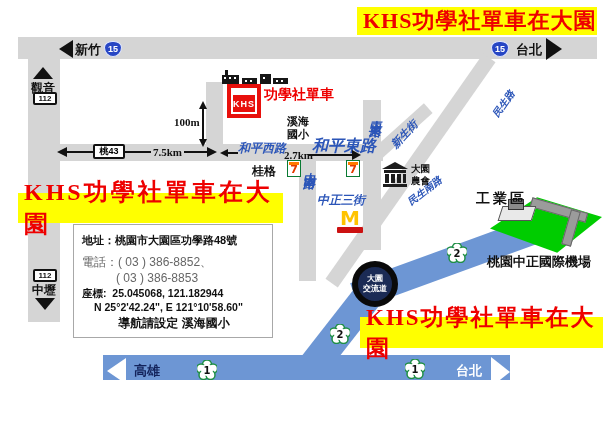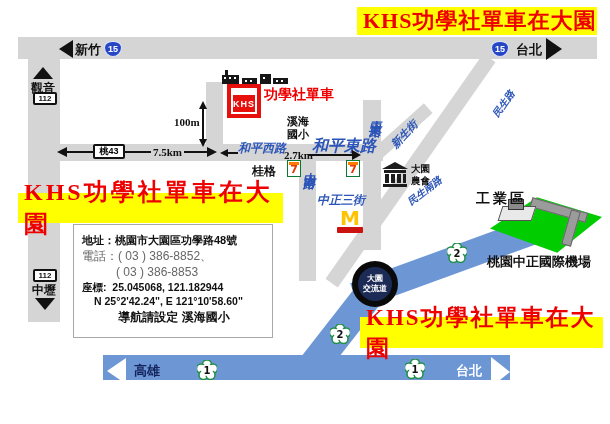--- a/index.html
+++ b/index.html
@@ -234,21 +234,21 @@
     <circle cx="10" cy="10" r="6" fill="#fff"></circle>
     <text x="10" y="14" text-anchor="middle" font-size="10" font-weight="bold" fill="#111">1</text>
   </svg>
   <div class="lbl" style="left:456px;top:362px;font-size:13px;color:#fff;">台北</div>
   <div class="tri" style="left:491px;top:357px;border-top:15px solid transparent;border-bottom:15px solid transparent;border-left:19px solid #fff;"></div>
 
   <div style="position:absolute;left:73px;top:224px;width:200px;height:114px;background:#fff;border:1px solid #a8a8a8;box-sizing:border-box;padding:8px 6px 0 8px;font-size:11px;color:#111;">
     <p class="infoline" style="font-weight:bold;">
       <span>地址：</span><span>桃園市大園區功學路48號</span>
     </p>
-    <p class="infoline" style="margin-top:0;color:#666;font-size:12px;">
+    <p class="infoline" style="margin-top:6px;color:#666;font-size:12px;">
       <span>電話：</span><span>( 03 ) 386-8852、</span>
     </p>
     <p class="infoline" style="margin-left:34px;color:#666;font-size:12px;">
       <span>( 03 ) 386-8853</span>
     </p>
     <p class="infoline" style="margin-top:2px;font-weight:bold;font-size:10.5px;">
       <span>座標:</span>&nbsp;&nbsp;<span>25.045068, 121.182944</span>
     </p>
     <p class="infoline" style="margin-left:12px;font-weight:bold;font-size:10.5px;">
       <span>N 25°2'42.24", E 121°10'58.60"</span>

